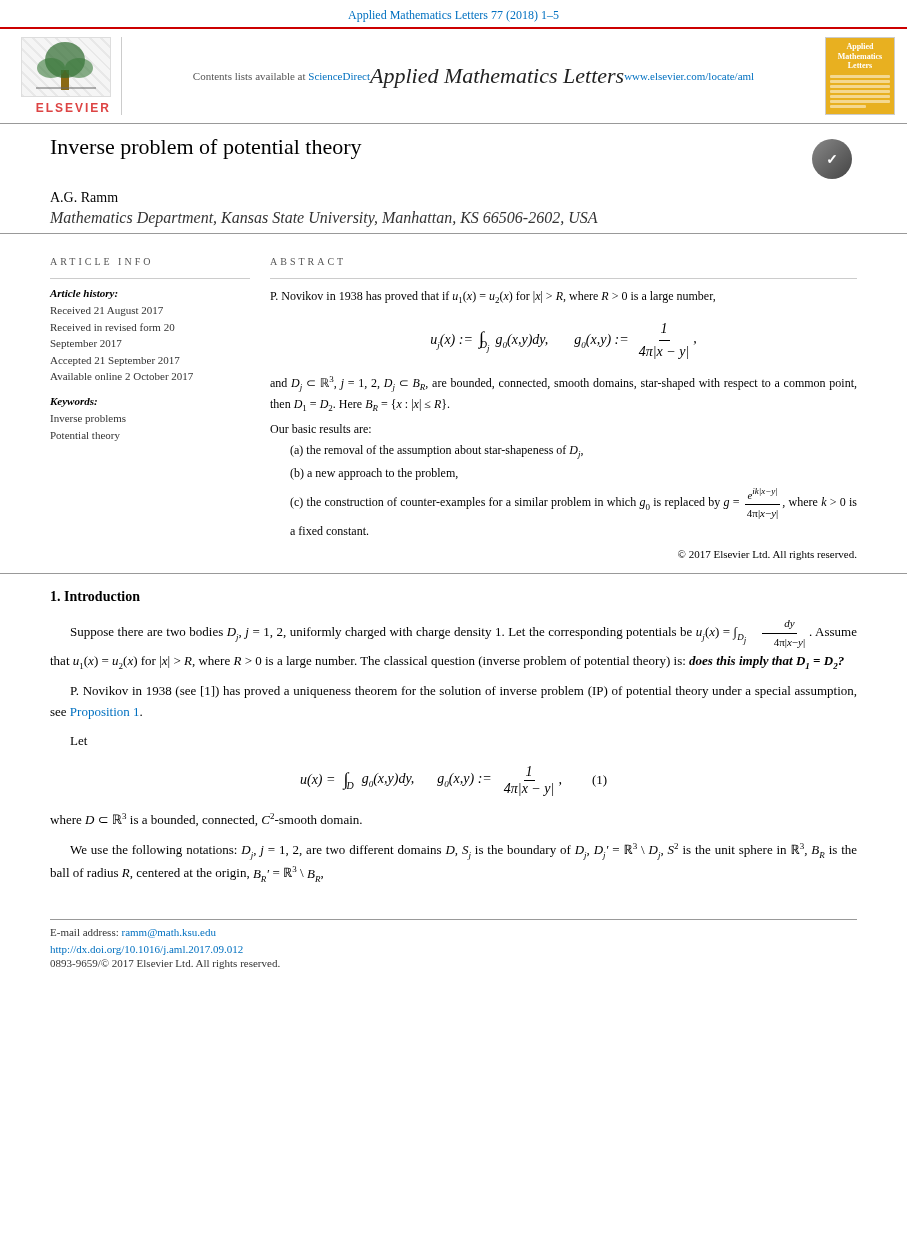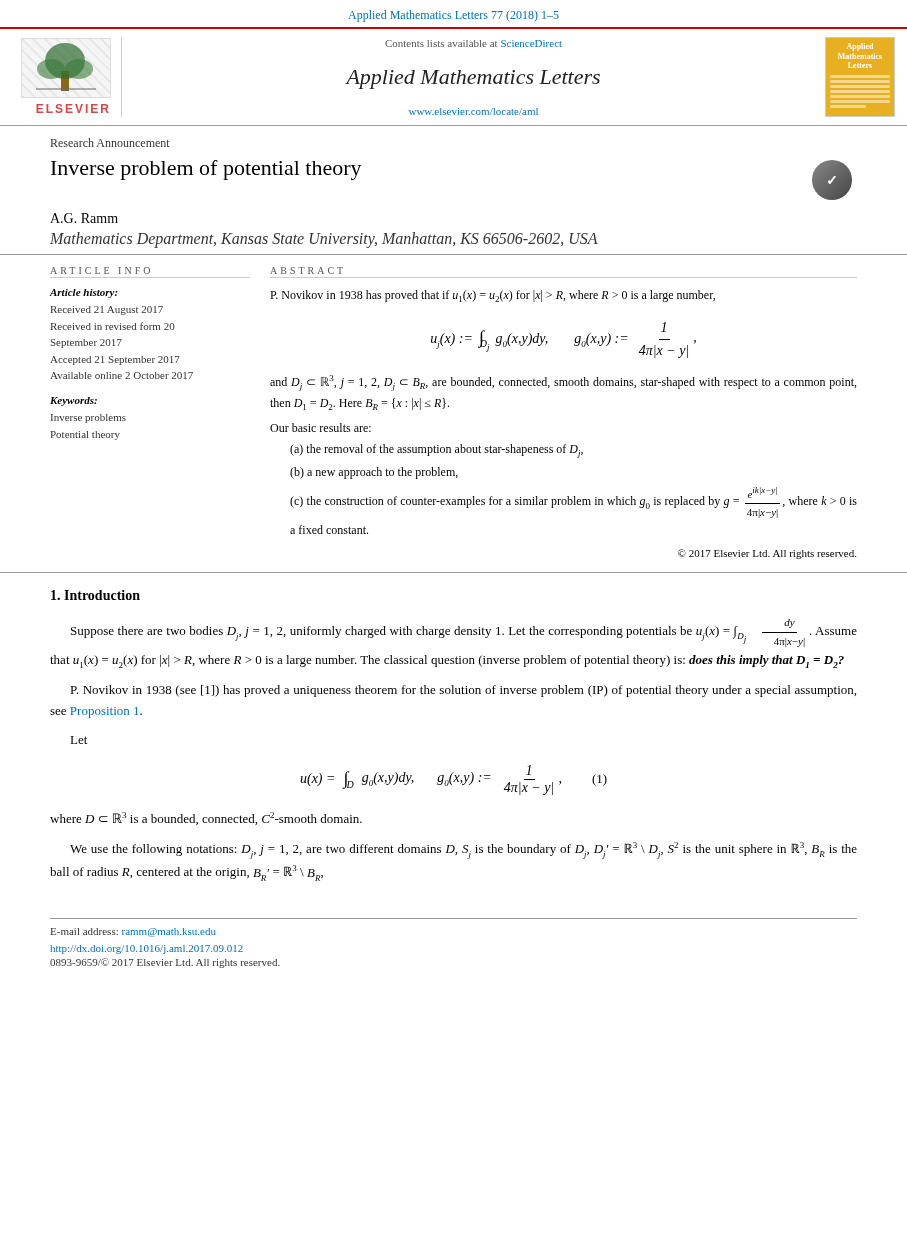--- a/index.html
+++ b/index.html
@@ -67,24 +67,23 @@
       font-size: 12px;
       color: #d44;
       font-weight: bold;
       letter-spacing: 2px;
       font-family: Arial, sans-serif;
     }
 
     .journal-center {
       flex: 1;
       display: flex;
-      flex-direction: column;
-      align-items: center;
-      justify-content: center;
-      gap: 15px;
+      align-items: center;
+      justify-content: center;
+      gap: 0;
     }
 
     .contents-line {
       font-size: 11px;
       color: #555;
     }
 
     .sciencedirect-link {
       color: #0070c0;
       text-decoration: none;
@@ -212,21 +211,22 @@
     .right-col {
       flex: 1;
     }
 
     .col-header {
       font-size: 10px;
       letter-spacing: 3px;
       color: #555;
       margin-bottom: 8px;
       border-bottom: 1px solid #ccc;
-      padding-bottom: 1px;
+      padding-bottom: 11px;
+      margin-top: 12px;
     }
 
     .article-history-label {
       font-size: 11px;
       font-style: italic;
       font-weight: bold;
       color: #000;
       margin-bottom: 3px;
     }
 
@@ -412,21 +412,20 @@
       <div class="thumb-line"></div>
       <div class="thumb-line"></div>
       <div class="thumb-line"></div>
       <div class="thumb-line"></div>
       <div class="thumb-line" style="width:60%"></div>
     </div>
   </div>
 </div>
 
 <div class="article-meta">
-  <div class="research-announcement">Research Announcement</div>
   <div class="article-title-row">
     <div class="article-main-title">Inverse problem of potential theory</div>
     <div class="crossmark">
       <div class="crossmark-circle">✓</div>
     </div>
   </div>
   <div class="author-name">A.G. Ramm</div>
   <div class="author-affiliation">Mathematics Department, Kansas State University, Manhattan, KS 66506-2602, USA</div>
 </div>
 

